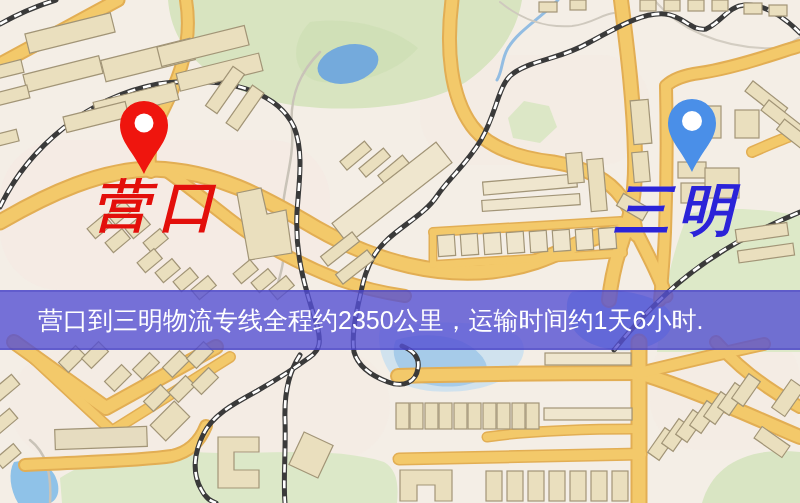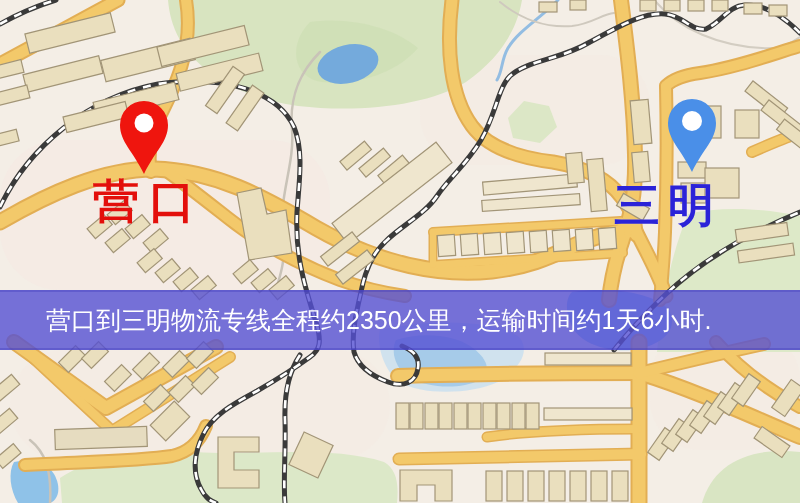--- a/index.html
+++ b/index.html
@@ -3,29 +3,29 @@
 <meta charset="utf-8">
 <style>
   html,body{margin:0;padding:0;background:#222;}
   #stage{position:relative;width:800px;height:503px;overflow:hidden;
          font-family:"Liberation Sans","DejaVu Sans",sans-serif;}
   #map-svg{position:absolute;left:0;top:0;filter:blur(.35px);}
   .bld{stroke-width:1.2;}
   .pin{position:absolute;width:54px;height:78px;}
   #origin-pin{left:117px;top:98px;}
   #destination-pin{left:665px;top:96px;}
-  .city-label{position:absolute;font-size:46px;font-weight:800;
+  .city-label{position:absolute;font-size:56px;font-weight:800;
               letter-spacing:10px;line-height:1;white-space:nowrap;
-              text-shadow:0 0 1px rgba(255,255,255,.4);}
+              text-shadow:0 0 1px rgba(255,255,255,.4);font-style:italic;}
   #origin-label{left:93px;top:178px;}
   #destination-label{left:614px;top:182px;font-weight:600;letter-spacing:8px;}
   #info-banner{position:absolute;left:0;top:290px;width:800px;height:60px;
                box-shadow:inset 0 2px 0 rgba(60,55,185,.35),inset 0 -2px 0 rgba(60,55,185,.35);}
   #info-banner .banner-text{color:#fff;font-size:25px;line-height:60px;
-               padding-left:18px;white-space:nowrap;margin-left:28px;}
+               padding-left:38px;white-space:nowrap;}
 </style>
 </head>
 <body>
 
 <div id="stage">
 
   <svg id="map-svg" width="800" height="503" viewBox="0 0 800 503">
 
     <defs>
       <path id="r1" d="M0,64 L118,0"></path>

